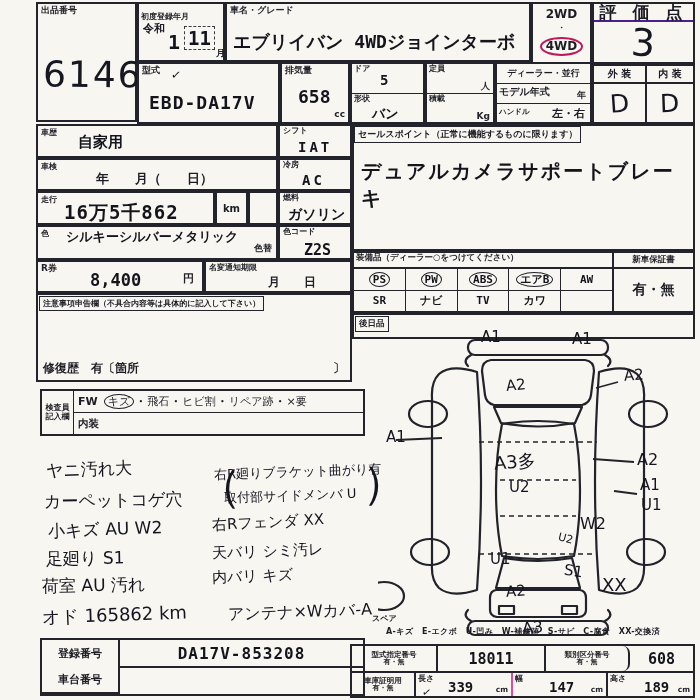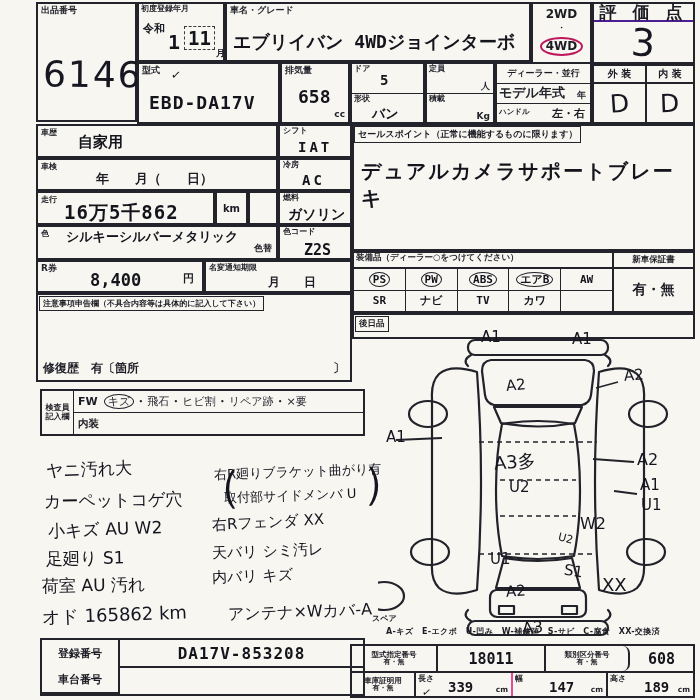--- a/index.html
+++ b/index.html
@@ -25,21 +25,21 @@
 <body>
 
 <div id="sheet">
 
   <div class="box" style="left:36px;top:2px;width:101px;height:120px;">
     <span class="lb abs" style="left:3px;top:2px;">出品番号</span>
     <span class="hw abs" style="left:5px;top:50px;font-size:36px;letter-spacing:2px;transform:rotate(.5deg);">6146</span>
   </div>
 
   <div class="box" style="left:137px;top:2px;width:88px;height:60px;">
-    <span class="lb abs" style="left:2px;top:1px;font-size:8px;">初度登録年月</span>
+    <span class="lb abs" style="left:2px;top:9px;font-size:8px;">初度登録年月</span>
     <span class="abs" style="left:4px;top:17px;font-size:11px;font-weight:700;">令和</span>
     <span class="dm abs" style="left:29px;top:26px;font-size:20px;">1</span>
     <span class="dm dotted abs" style="left:45px;top:22px;font-size:19px;">11</span>
     <span class="lb abs" style="left:77px;top:45px;">月</span>
   </div>
 
   <div class="box" style="left:225px;top:2px;width:306px;height:60px;">
     <span class="lb abs" style="left:3px;top:2px;">車名・グレード</span>
     <span class="dm abs" style="left:6px;top:26px;font-size:18px;white-space:nowrap;">エブリイバン 4WDジョインターボ</span>
   </div>
@@ -89,21 +89,21 @@
     </div>
     <div style="height:29px;position:relative;">
       <span class="lb abs" style="left:2px;top:1px;font-size:8px;">積載</span>
       <span class="lb abs" style="right:3px;bottom:1px;">Kg</span>
     </div>
   </div>
 
   <div class="box" style="left:495px;top:62px;width:97px;height:62px;">
     <div class="ctr" style="height:19px;border-bottom:1.5px solid #23232b;font-size:9px;font-weight:700;">ディーラー・並行</div>
     <div style="height:19px;border-bottom:1.5px solid #23232b;position:relative;">
-      <span class="lb abs" style="left:2px;top:2px;font-size:13px;">モデル年式</span>
+      <span class="lb abs" style="left:2px;top:2px;font-size:10px;">モデル年式</span>
       <span class="lb abs" style="right:4px;bottom:2px;">年</span>
     </div>
     <div style="height:19px;position:relative;">
       <span class="lb abs" style="left:2px;top:4px;font-size:7.5px;">ハンドル</span>
       <span class="abs" style="right:5px;top:2px;font-size:11px;font-weight:700;">左・右</span>
     </div>
   </div>
 
   <div class="box" style="left:592px;top:64px;width:103px;height:60px;">
     <div style="display:flex;height:100%;">

